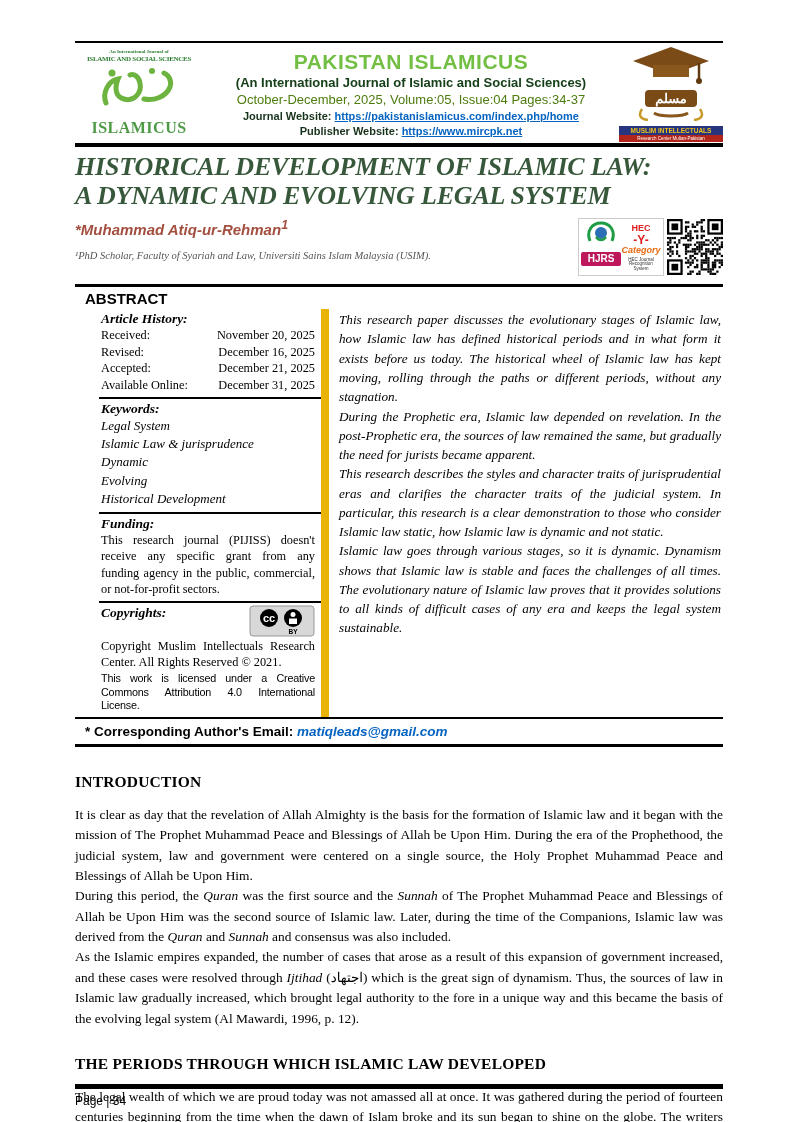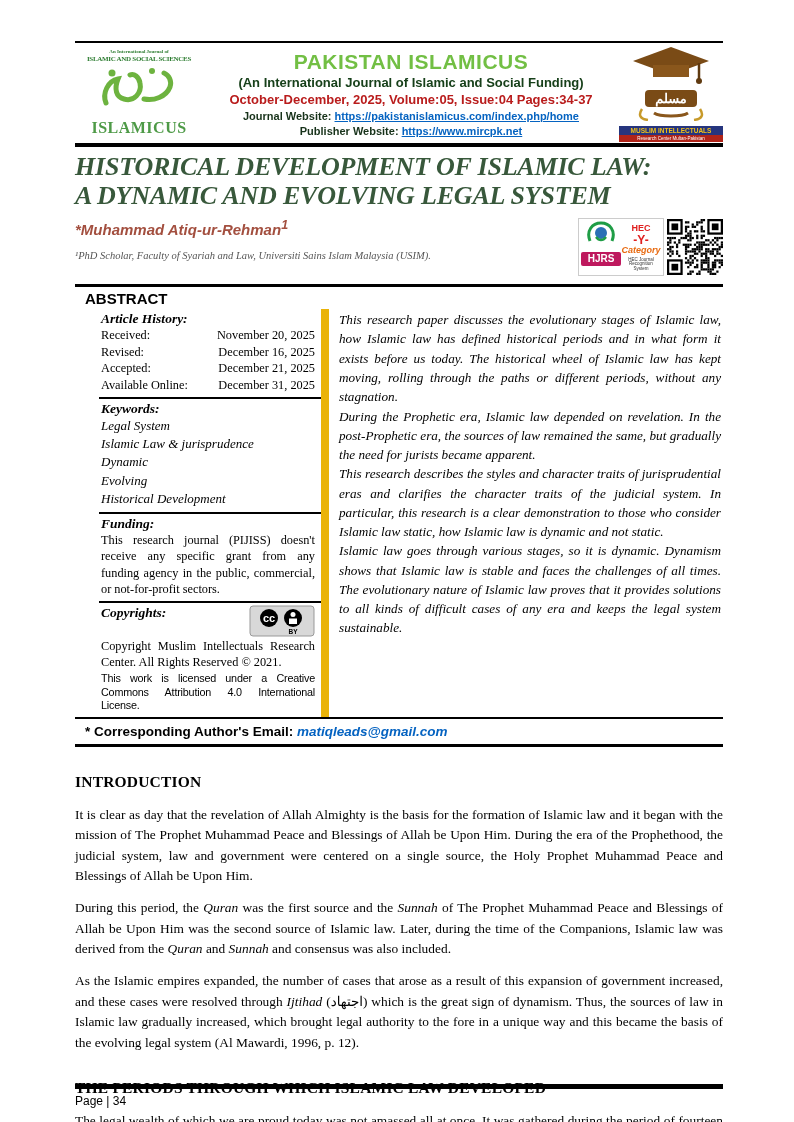--- a/index.html
+++ b/index.html
@@ -15,21 +15,21 @@
     border-top:2px solid #000; border-bottom:4px solid #000;
     display:flex; align-items:center; height:106px; padding:2px 0;
   }
   .logoL { width:128px; text-align:center; font-family:Liberation Serif, serif; }
   .logoL .tiny { font-size:5px; color:#2e7d32; font-weight:bold; line-height:1.2; }
   .logoL .tiny2{ font-size:7px; color:#2e7d32; font-weight:bold; letter-spacing:-0.3px; }
   .logoL .nm  { font-size:16px; font-weight:bold; color:#4e9a47; letter-spacing:0.5px; }
   .hdrC { flex:1; text-align:center; font-family:"Liberation Sans",sans-serif; line-height:1.3; }
   .jname { font-size:21px; font-weight:bold; color:#72bf44; letter-spacing:0.5px; }
   .jsub  { font-size:13px; font-weight:bold; color:#17401a; }
-  .jissue{ font-size:13px; font-weight:bold; color:#b91c1c; }
+  .jissue{ font-size:13px; font-weight:normal; color:#4d7c0f; }
   .jsite { font-size:11px; font-weight:bold; color:#17321a; }
   .jsite a { color:#0563C1; text-decoration:underline; font-weight:bold; }
   .logoR { width:104px; text-align:center; font-family:"Liberation Sans",sans-serif; position:relative; }
   .arab { background:#7a4b16; color:#fff; font-weight:bold; font-size:13px; border-radius:4px;
           display:inline-block; padding:0 10px; line-height:17px; margin-top:-4px;}
   .band1{ background:#26357e; color:#f2c117; font-size:6.5px; font-weight:bold; line-height:9px; margin-top:1px;}
   .band2{ background:#b02419; color:#fff; font-size:4.5px; line-height:7px; }
 
   
   .ttl { font-size:26px; font-weight:bold; font-style:italic; color:#38583b;
@@ -72,21 +72,21 @@
 
   
   .emailrow { border-top:2px solid #000; border-bottom:3px solid #000;
               font-family:"Liberation Sans",sans-serif; font-weight:bold; font-size:13.5px;
               padding:5px 0 5px 10px; }
   .emailrow a { color:#0563C1; font-style:italic; font-weight:bold; text-decoration:none; }
 
   
   .h1 { font-size:15.5px; font-weight:bold; margin-top:26px; letter-spacing:0.2px; }
   .bp { font-size:13.4px; text-align:justify; line-height:1.52; margin-top:14px; }
-  .bp + .bp { margin-top:12px; }
+  .bp + .bp { margin-top:0; }
 
   
   .footer { position:absolute; left:75px; top:1084px; width:648px; }
   .fbar { height:5px; background:#000; }
   .fpg { font-family:"Liberation Sans",sans-serif; font-size:12px; margin-top:5px; }
 </style>
 </head>
 <body>
 
 <div class="content">
@@ -99,21 +99,21 @@
         <path d="M12 40 C8 30 14 18 24 16 C20 26 22 34 30 36 C40 39 48 30 46 20 C45 14 40 10 36 12" fill="none" stroke="#6db33f" stroke-width="5" stroke-linecap="round"></path>
         <path d="M50 36 C60 38 72 34 76 24 C78 18 75 12 70 10" fill="none" stroke="#6db33f" stroke-width="5" stroke-linecap="round"></path>
         <circle cx="18" cy="10" r="3.5" fill="#6db33f"></circle>
         <circle cx="58" cy="8" r="3" fill="#6db33f"></circle>
       </svg>
       <div class="nm">ISLAMICUS</div>
     </div>
 
     <div class="hdrC">
       <div class="jname">PAKISTAN ISLAMICUS</div>
-      <div class="jsub">(An International Journal of Islamic and Social Funding)</div>
+      <div class="jsub">(An International Journal of Islamic and Social Sciences)</div>
       <div class="jissue">October-December, 2025, Volume:05, Issue:04 Pages:34-37</div>
       <div class="jsite">
         <span>Journal Website:</span>
         <a href="#">https://pakistanislamicus.com/index.php/home</a>
       </div>
       <div class="jsite">
         <span>Publisher Website:</span>
         <a href="#">https://www.mircpk.net</a>
       </div>
     </div>

